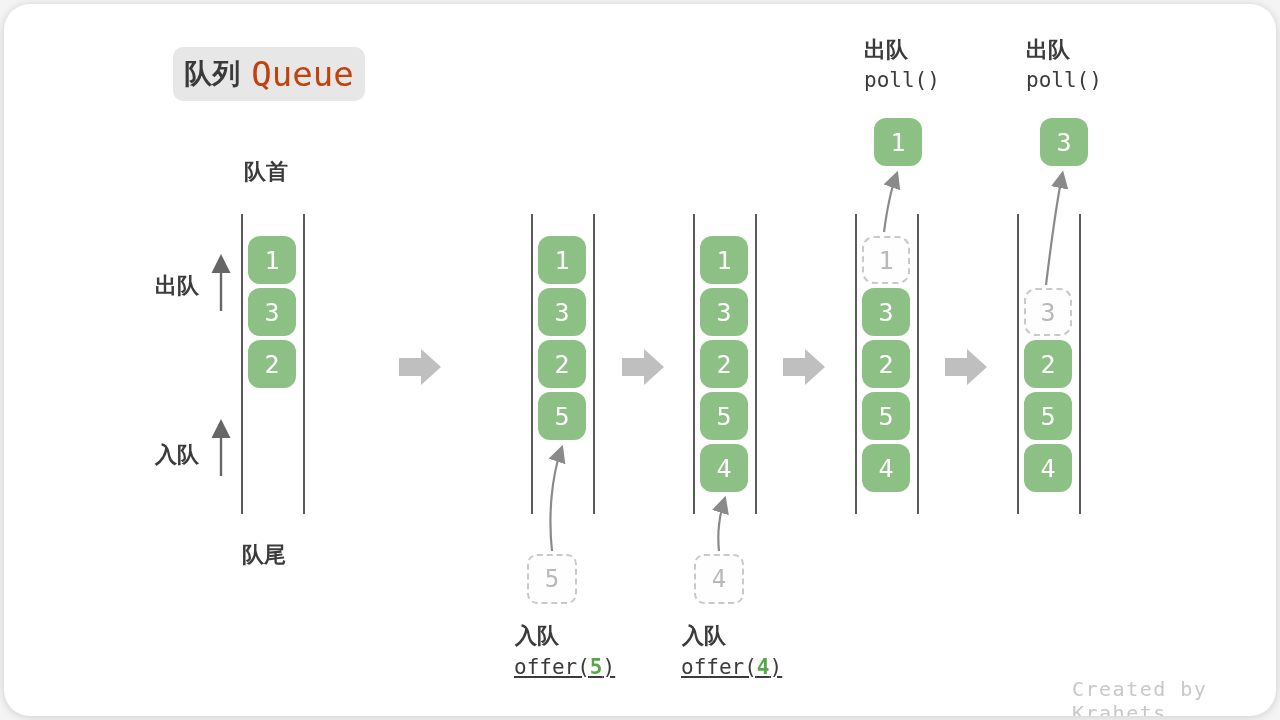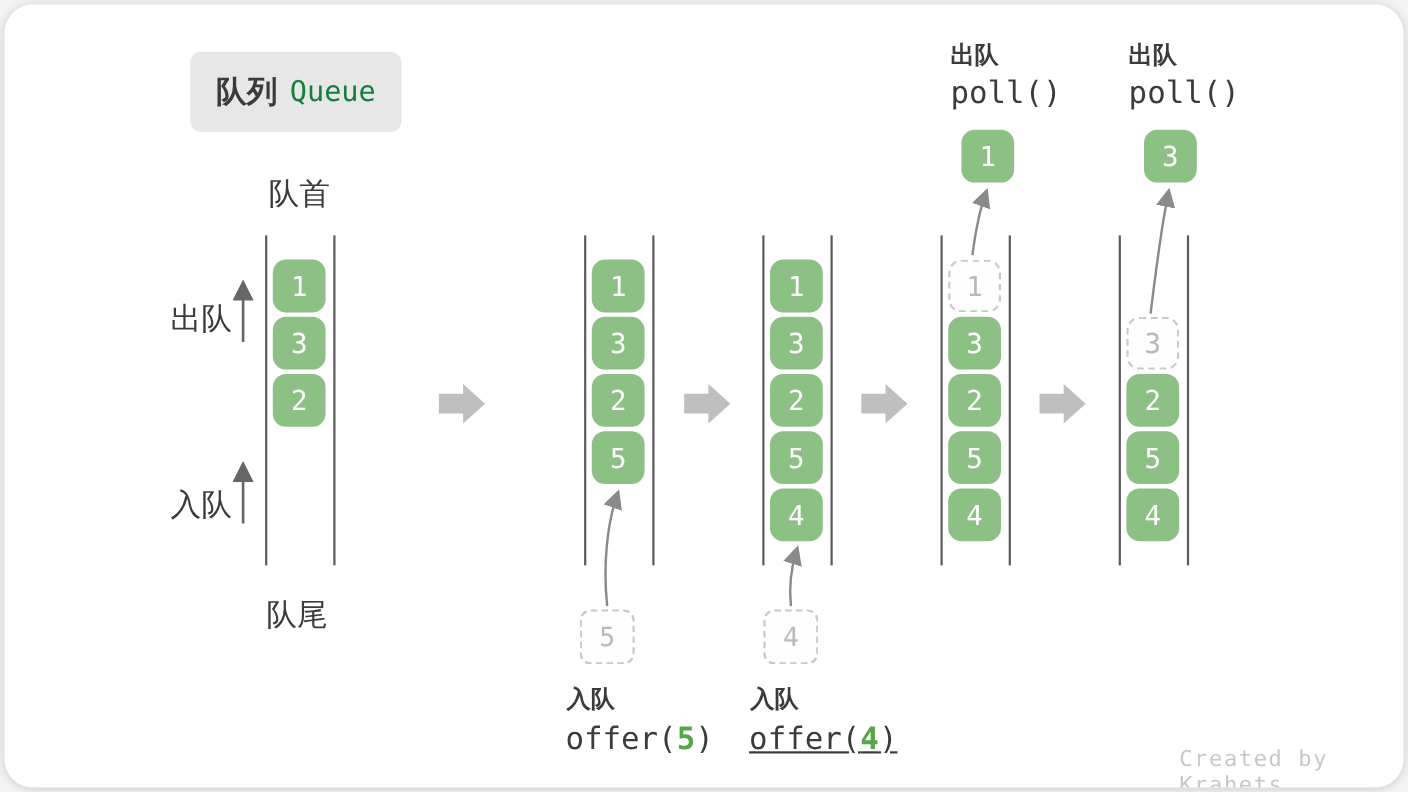--- a/index.html
+++ b/index.html
@@ -4,41 +4,41 @@
 <style>
   :root{
     --box-green:#8cc084; --box-text:#ffffff; --dashed-border:#c9c9c9; --dashed-text:#b9b9b9;
     --dark-text:#3b3b3b; --code-green:#57a64a; --block-arrow:#bfbfbf; --flow-arrow:#8a8a8a;
     --wall:#5a5a5a; --badge-bg:#e7e7e7; --watermark:#c8c8c8;
   }
   *{margin:0;padding:0;box-sizing:border-box;}
   html,body{width:1280px;height:720px;background:#f4f4f4;font-family:"Liberation Sans","DejaVu Sans",sans-serif;}
   .card{position:absolute;left:4px;top:4px;width:1272px;height:712px;background:#ffffff;border-radius:26px;
         box-shadow:0 1px 10px rgba(0,0,0,0.16);overflow:hidden;}
-  .badge{position:absolute;left:169px;top:43px;width:192px;height:73px;background:var(--badge-bg);
+  .badge{position:absolute;left:169px;top:43px;width:192px;height:54px;background:var(--badge-bg);
          border-radius:10px;display:flex;align-items:center;justify-content:center;gap:11px;}
   .badge-zh{font-size:28px;font-weight:bold;color:#3a3a3a;}
-  .badge-en{font-family:"DejaVu Sans Mono","Liberation Mono",monospace;font-size:26px;color:#15803d;}
-  .side-lbl{position:absolute;font-size:28px;font-weight:normal;color:var(--dark-text);white-space:nowrap;}
+  .badge-en{font-family:"DejaVu Sans Mono","Liberation Mono",monospace;font-size:34px;color:#c2410c;}
+  .side-lbl{position:absolute;font-size:22px;font-weight:bold;color:var(--dark-text);white-space:nowrap;}
   #arrow-layer{position:absolute;left:0;top:0;width:1280px;height:720px;pointer-events:none;}
   .wall{position:absolute;width:2px;background:var(--wall);}
   .cell{position:absolute;width:48px;height:48px;border-radius:12px;background:var(--box-green);
         color:var(--box-text);display:flex;align-items:center;justify-content:center;
         font-family:"DejaVu Sans Mono","Liberation Mono",monospace;font-size:25px;}
   .cell.dashed{background:#fefefe;border:2px dashed var(--dashed-border);color:var(--dashed-text);}
   .float-box{position:absolute;width:48px;height:48px;border-radius:12px;background:var(--box-green);
         color:var(--box-text);display:flex;align-items:center;justify-content:center;
         font-family:"DejaVu Sans Mono","Liberation Mono",monospace;font-size:25px;}
   .dash-box{position:absolute;width:50px;height:50px;border-radius:10px;background:#fefefe;
         border:2px dashed var(--dashed-border);color:var(--dashed-text);
         display:flex;align-items:center;justify-content:center;
         font-family:"DejaVu Sans Mono","Liberation Mono",monospace;font-size:24px;}
   .ann-zh{position:absolute;font-size:22px;font-weight:bold;color:var(--dark-text);white-space:nowrap;}
   .ann-code{position:absolute;font-family:"DejaVu Sans Mono","Liberation Mono",monospace;
-        font-size:28px;color:var(--dark-text);white-space:nowrap;}
+        font-size:21px;color:var(--dark-text);white-space:nowrap;}
   .ann-code .arg{color:var(--code-green);font-weight:bold;}
   .watermark{position:absolute;left:1068px;top:673px;font-family:"DejaVu Sans Mono","Liberation Mono",monospace;
         font-size:20px;letter-spacing:1.5px;color:var(--watermark);}
 </style>
 </head>
 <body>
 
 <div class="card">
 
   <div class="badge">
@@ -106,21 +106,21 @@
       <div class="cell" style="left: 1020px; top: 440px;">4</div>
     </div>
   <div id="annot-layer">
       <div class="ann-zh" style="left: 860px; top: 31px;">出队</div>
       <div class="ann-code" style="left: 860px; top: 64px;">poll()</div>
       <div class="float-box" style="left: 870px; top: 114px;">1</div>
       <div class="ann-zh" style="left: 1022px; top: 31px;">出队</div>
       <div class="ann-code" style="left: 1022px; top: 64px;">poll()</div>
       <div class="float-box" style="left: 1036px; top: 114px;">3</div>
       <div class="ann-zh" style="left: 511px; top: 617px;">入队</div>
-      <div class="ann-code" style="left: 510px; top: 651px;"><span>offer(</span><span class="arg">5</span><span>)</span></div>
+      <div class="ann-code" style="left: 510px; top: 651px; text-decoration: underline;"><span>offer(</span><span class="arg">5</span><span>)</span></div>
       <div class="dash-box" style="left: 523px; top: 550px;">5</div>
       <div class="ann-zh" style="left: 678px; top: 617px;">入队</div>
       <div class="ann-code" style="left: 677px; top: 651px; text-decoration: underline;"><span>offer(</span><span class="arg">4</span><span>)</span></div>
       <div class="dash-box" style="left: 690px; top: 550px;">4</div>
     </div>
 
   <div class="watermark">Created by Krahets</div>
 </div>
 
 </body></html>

